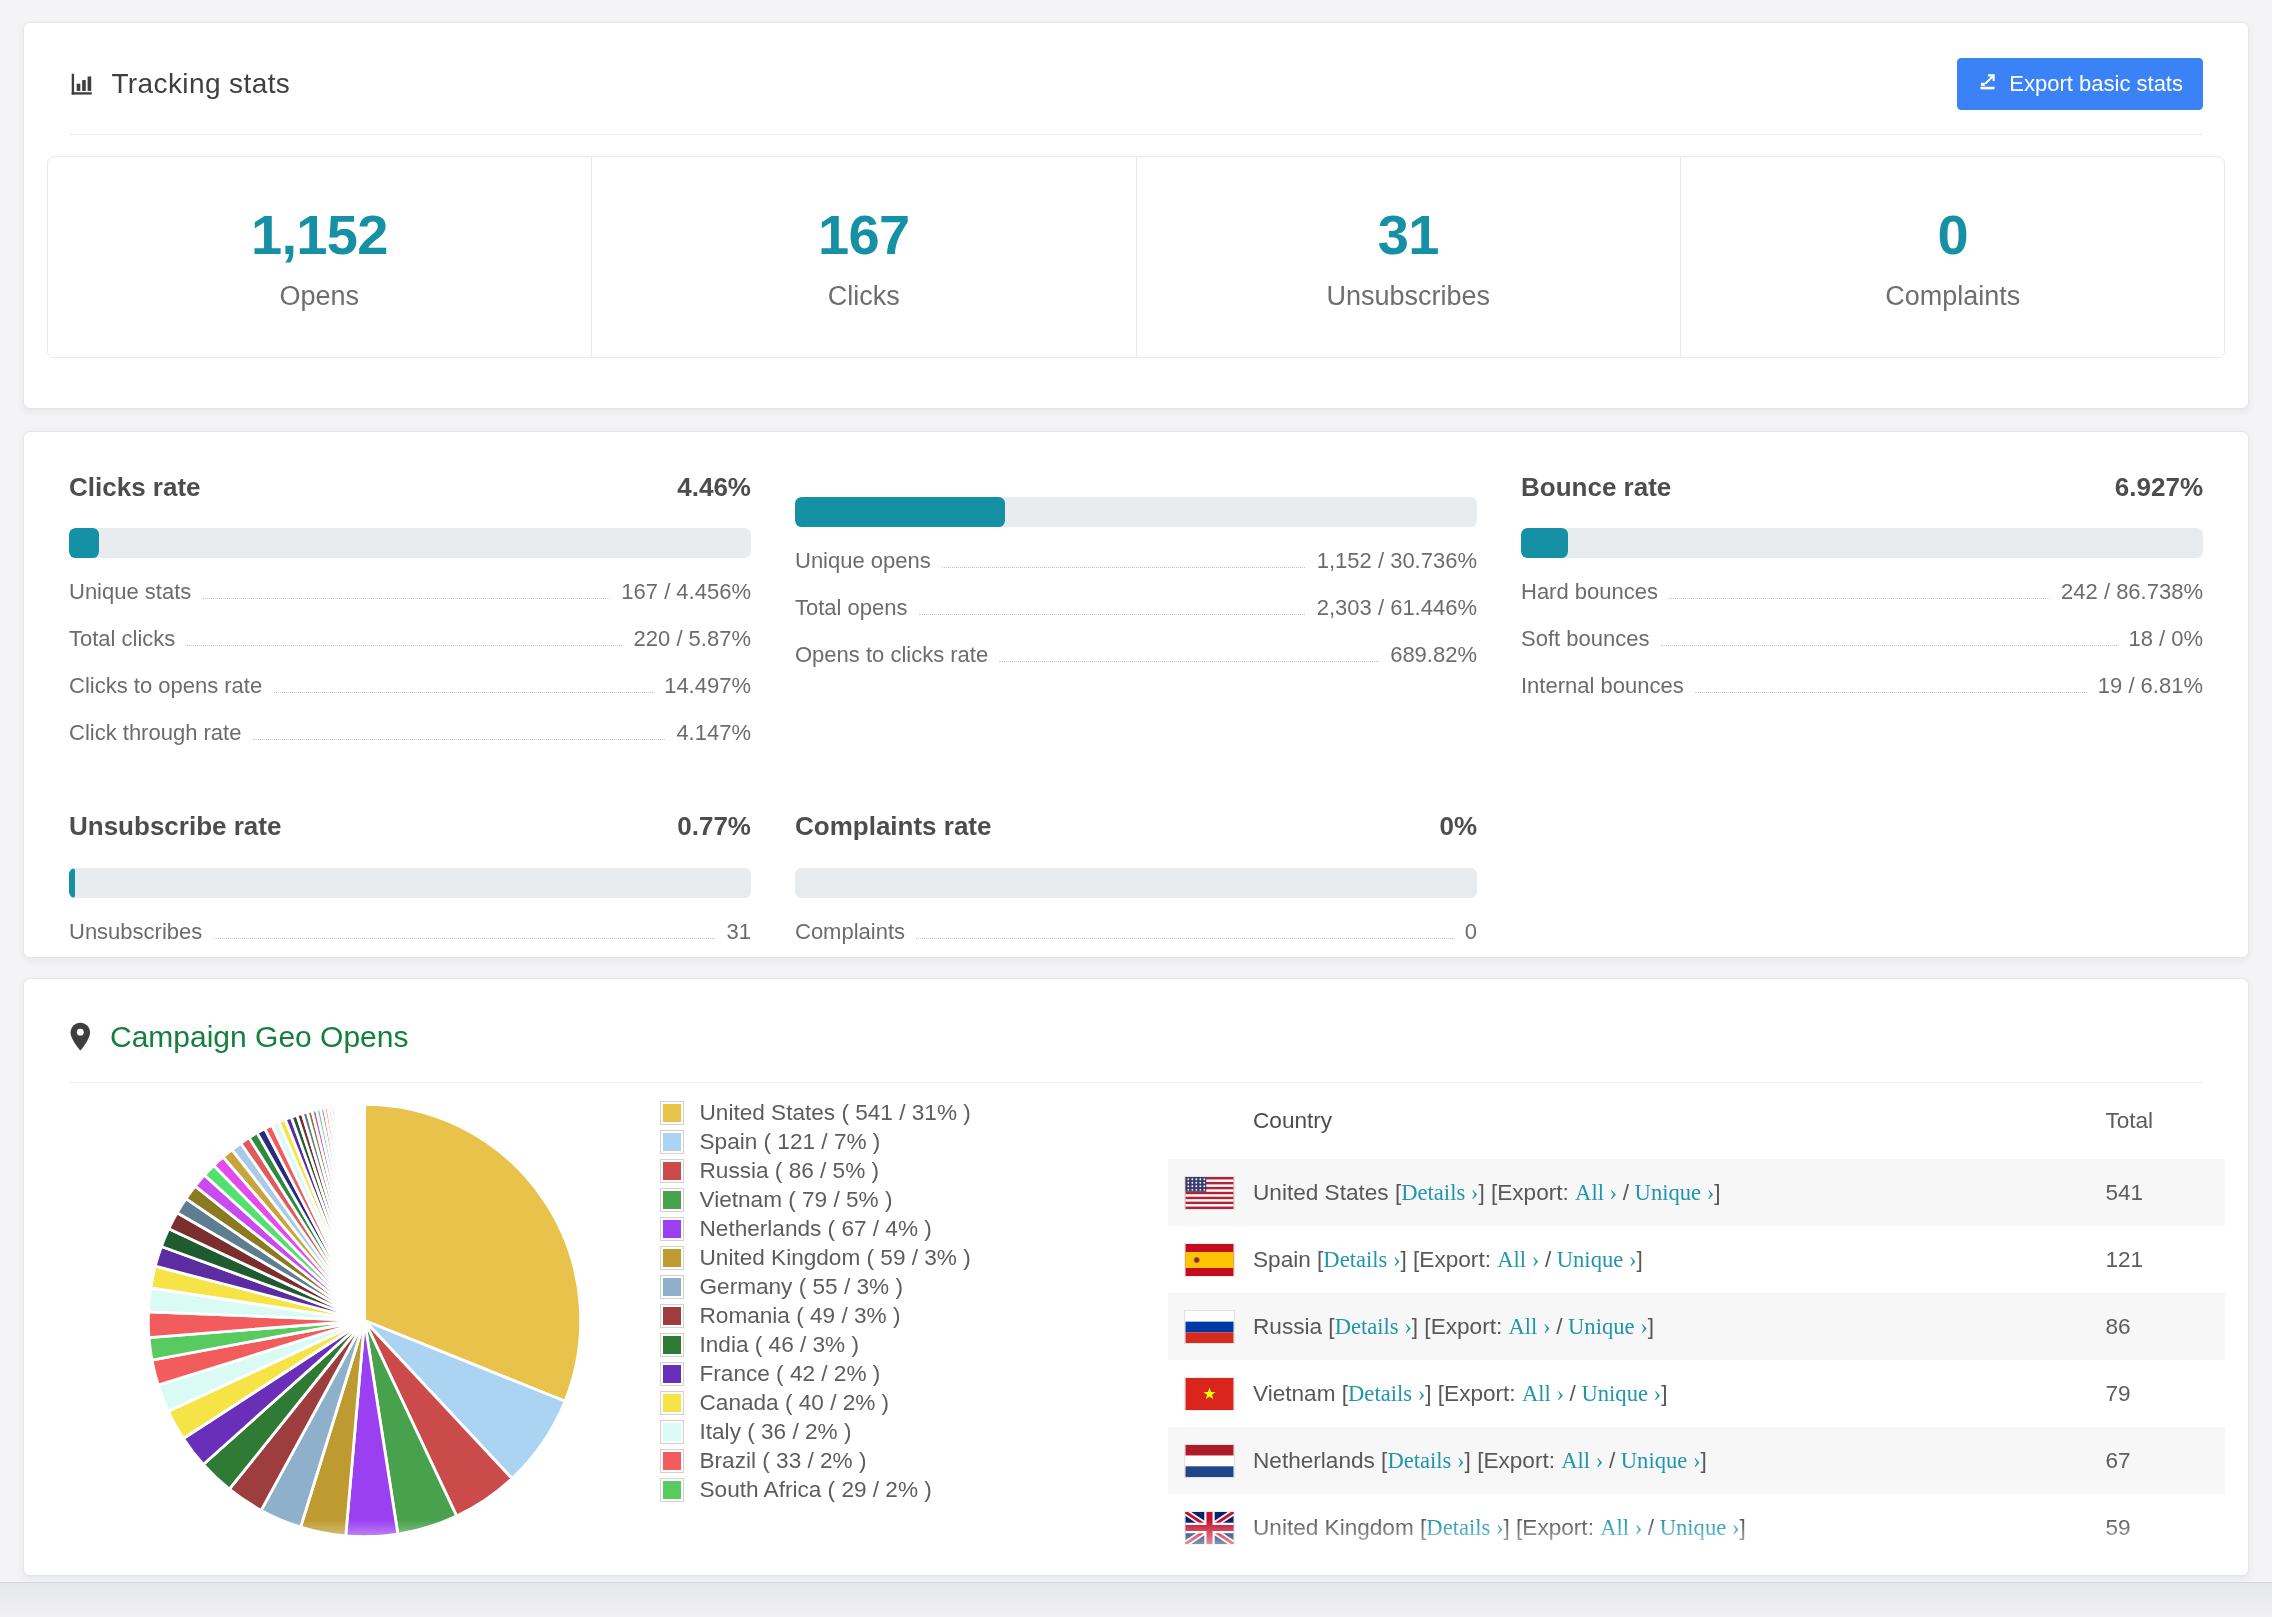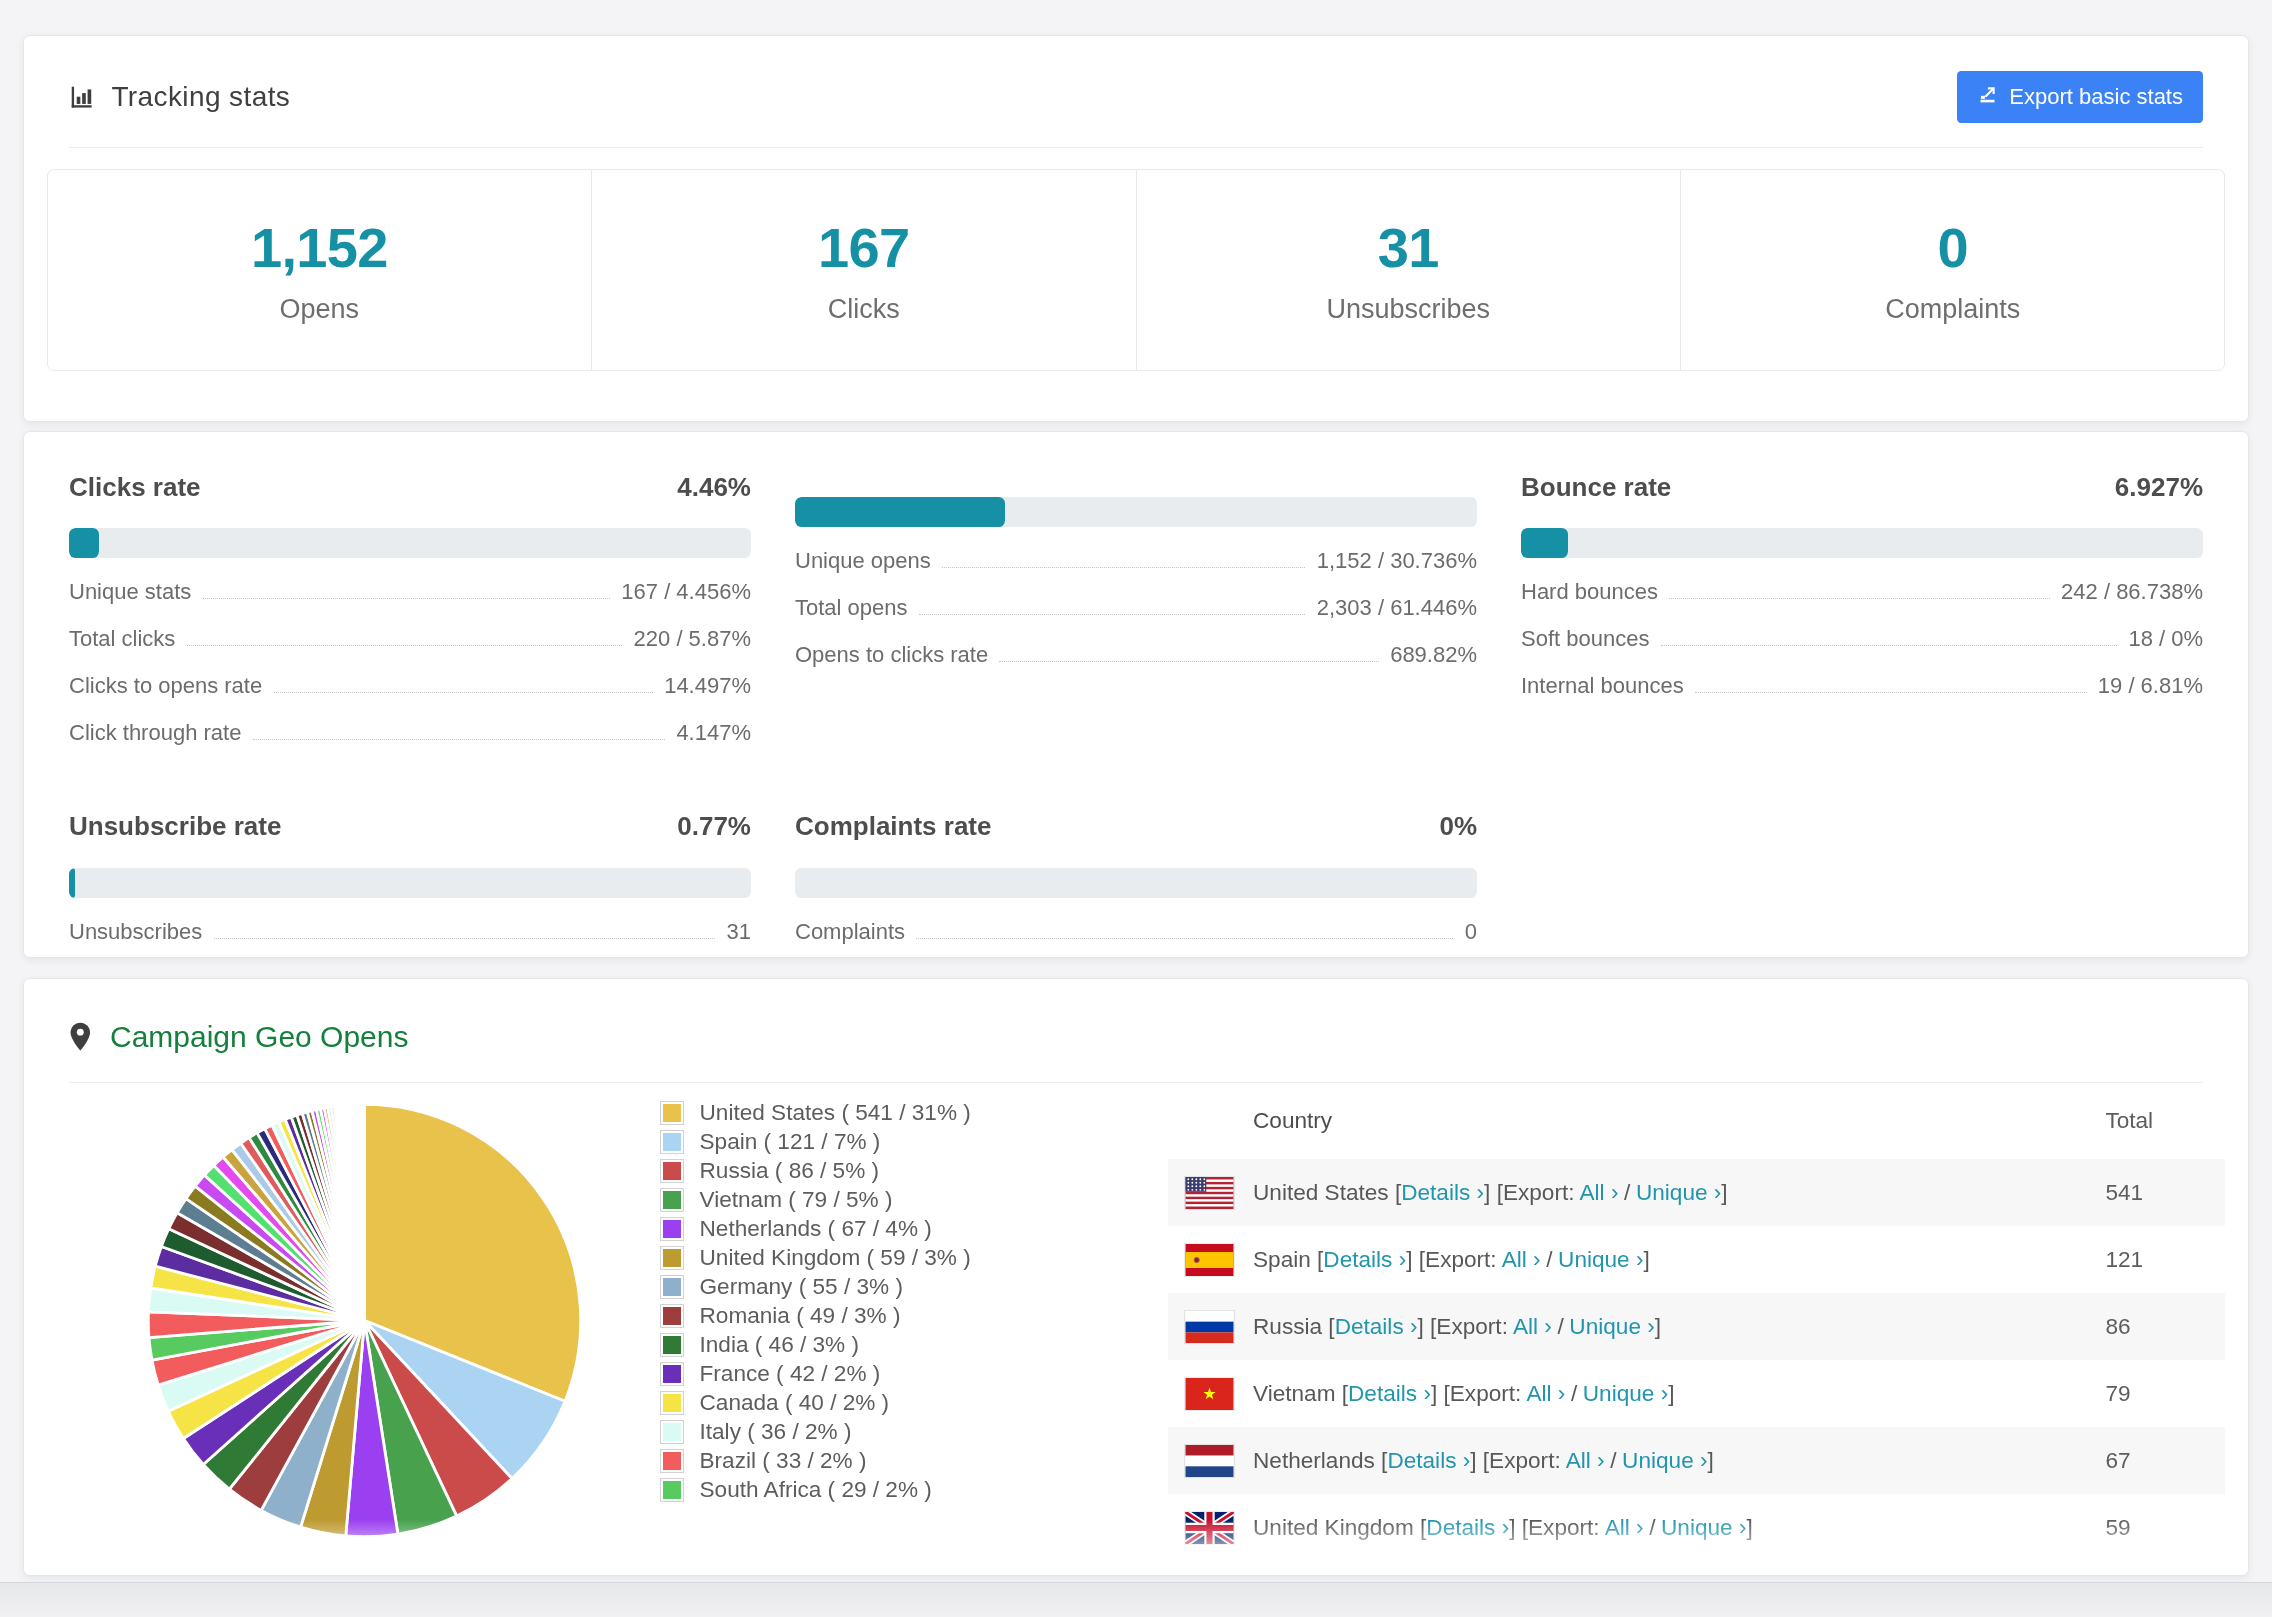--- a/index.html
+++ b/index.html
@@ -12,21 +12,21 @@
     overflow:hidden;
   }
   .card {
     position:absolute;
     background:#fff;
     border:0.7px solid #e4e7ea;
     border-radius:7px;
     box-shadow:0 2.8px 7px rgba(40,50,60,.07);
   }
   
-  #card-tracking { left:23px; top:35px; width:2226px; height:387px; }
+  #card-tracking { left:23px; top:22px; width:2226px; height:387px; }
   .card-head {
     margin:0 45px;
     padding:35px 0 24px;
     border-bottom:1.4px solid #ecedf0;
     display:flex; align-items:center; justify-content:space-between;
   }
   .head-left { display:flex; align-items:center; gap:17px; }
   .card-title { font-size:28px; font-weight:500; color:#3f3f3f; letter-spacing:0.4px; }
   .icon-dark svg { display:block; }
   .btn-primary {
@@ -78,21 +78,21 @@
   .legend-label { font-size:22.6px; color:#5d5d5d; white-space:nowrap; }
   .geo-table { flex:1; margin-right:22.6px; font-size:22.6px; }
   .gt-head { display:flex; align-items:center; height:76px; color:#4d4d4d; }
   .gt-row { display:flex; align-items:center; height:67px; }
   .gt-row.odd { background:#f7f7f8; }
   .flag-cell { width:85px; display:flex; justify-content:flex-start; padding-left:15.5px; }
   .flag-cell svg { display:block; border:0.7px solid rgba(0,0,0,.08); }
   .country-cell { flex:1; color:#585858; white-space:nowrap; overflow:hidden; }
   .total-cell { width:120px; color:#5d5d5d; }
   .gt-head .country-cell { padding-left:0; color:#4d4d4d; }
-  a.tlink { color:#2095ab; text-decoration:none; cursor:pointer; }
+  a.tlink { color:#2095ab; text-decoration:none; cursor:pointer;font-family:Liberation Serif, serif; }
   .punct { color:#585858; }
   .geo-fade {
     position:absolute; left:0.7px; right:0.7px; bottom:0; height:55px;
     background:linear-gradient(to bottom, rgba(255,255,255,0), #ffffff 85%);
     border-radius:0 0 7px 7px; pointer-events:none;
   }
   
   .bottom-strip {
     position:absolute; left:0; right:0; top:1582px; height:36px;
     background:linear-gradient(#e7e8ea, #f1f1f3);

